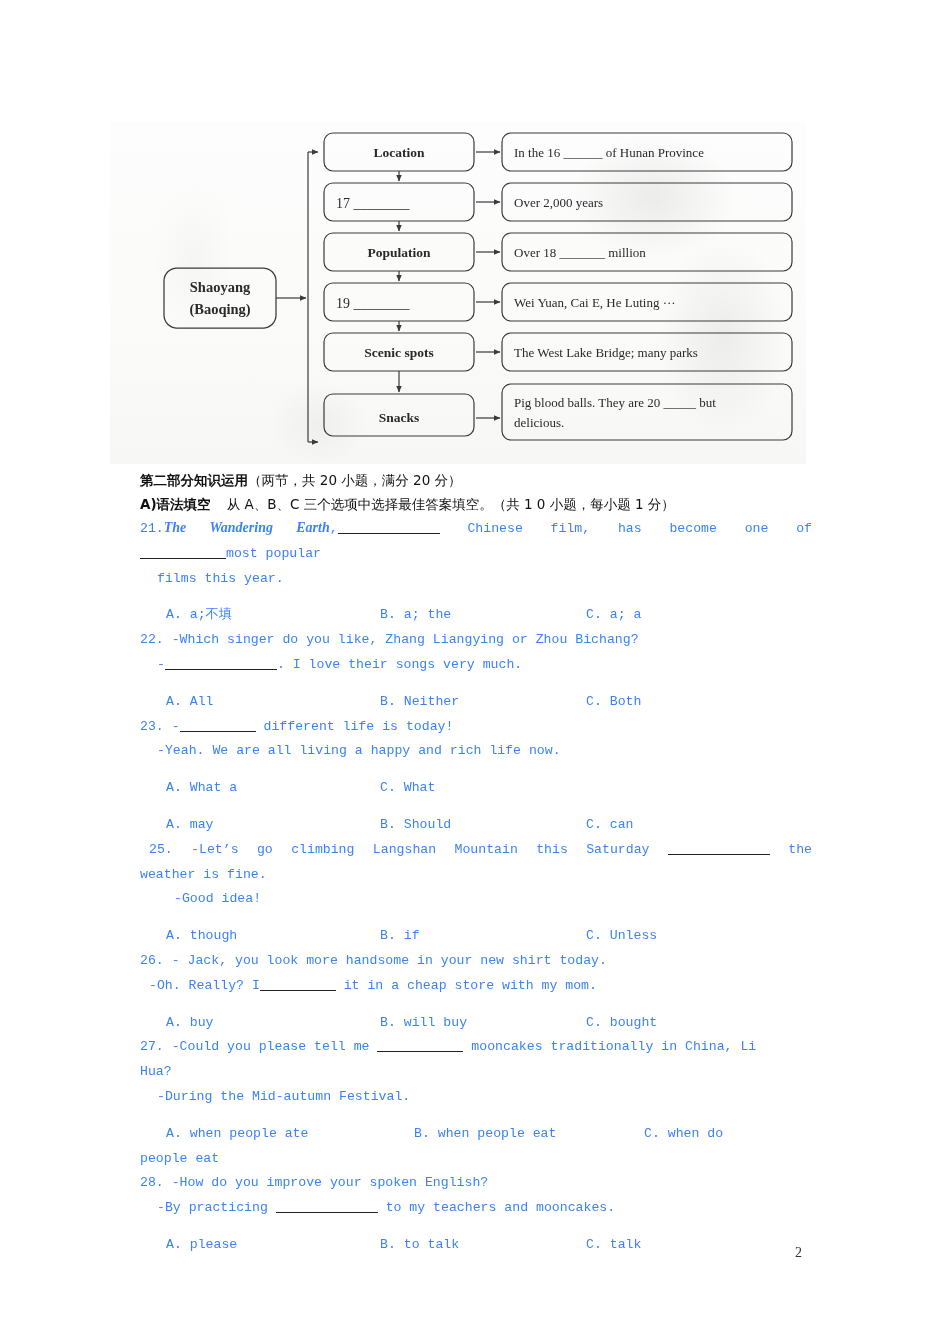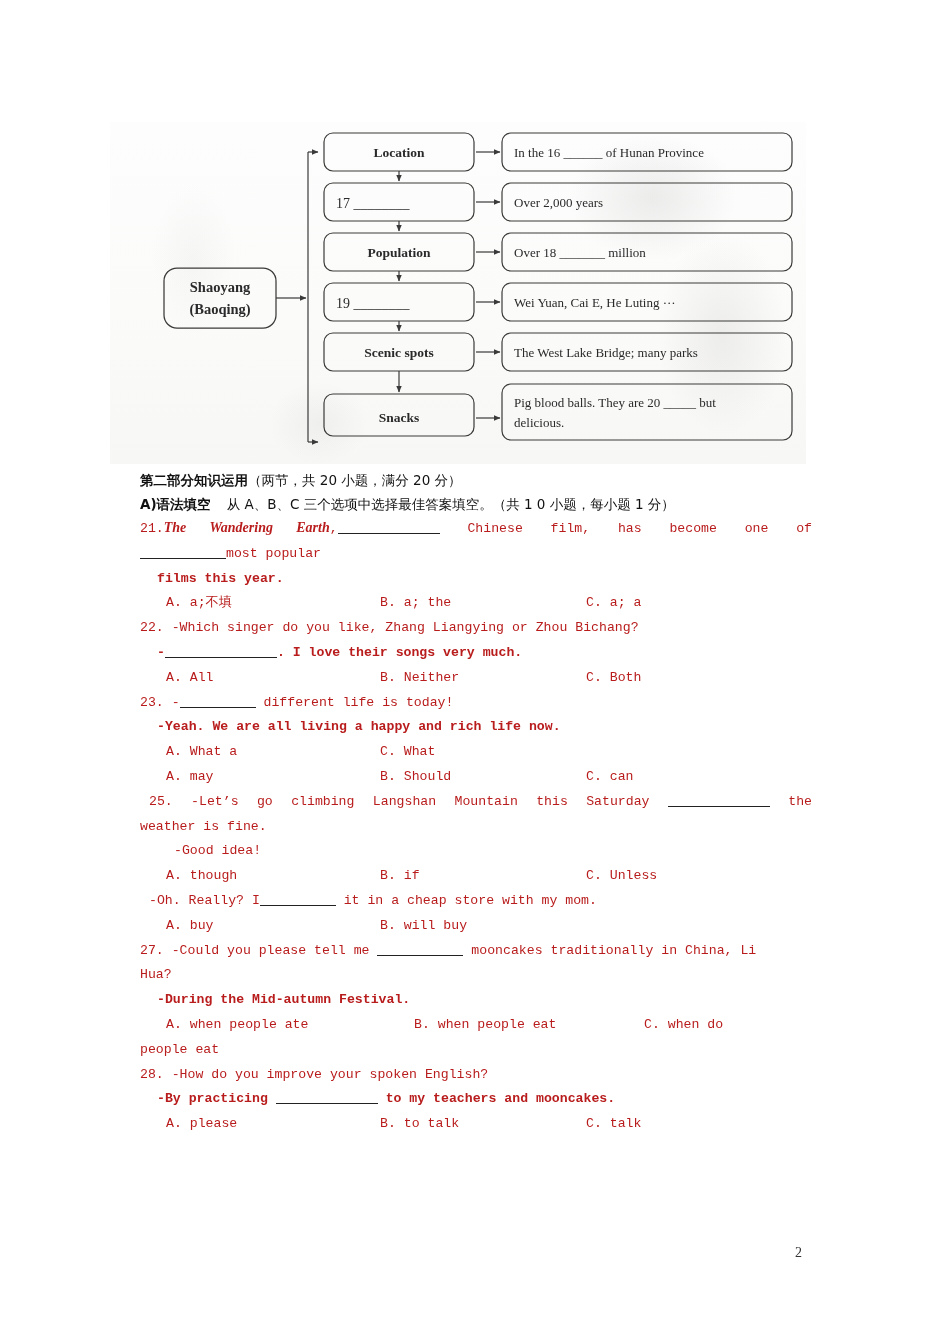--- a/index.html
+++ b/index.html
@@ -50,21 +50,21 @@
     font-size: 13.5px;
     line-height: 24px;
     color: #111;
     white-space: nowrap;
   }
   .cn-head b { font-weight: bold; }
 
   .q {
     font-size: 13.2px;
     line-height: 24.8px;
-    color: #b91c1c;
+    color: #3b82f6;
   }
   .just {
     text-align: justify;
     text-align-last: justify;
   }
 
   .ital {
     font-family: "Liberation Serif", "DejaVu Serif", serif;
     font-style: italic;
     font-weight: bold;
@@ -74,22 +74,22 @@
   .bl {
     display: inline-block;
     border-bottom: 1px solid #222;
     vertical-align: -2px;
   }
   .bl-9  { width: 76px; }
   .bl-10 { width: 86px; }
   .bl-12 { width: 102px; }
   .bl-13 { width: 112px; }
 
-  .ind1 { padding-left: 26px; }
-  .ind2 { padding-left: 17px; font-weight: bold; }
+  .ind1 { padding-left: 26px; margin-top: 12px; }
+  .ind2 { padding-left: 17px; }
   .ind3 { padding-left: 9px; }
   .ind4 { padding-left: 34px; }
 
   .opts { display: flex; }
   .opts .oa { width: 214px; flex: 0 0 auto; }
   .opts .ob { width: 206px; flex: 0 0 auto; }
   .opts .oc { flex: 1 1 auto; }
 
   #page-num {
     position: absolute;
@@ -234,24 +234,26 @@
     <div>weather is fine.</div>
     <div class="ind4">-Good idea!</div>
     <div class="opts ind1">
       <span class="oa">A. though</span>
       <span class="ob">B. if</span>
       <span class="oc">C. Unless</span>
     </div>
   </div>
 
   <div class="q">
+    <div>26.  - Jack, you look more handsome in your new shirt today.</div>
     <div class="ind3"><span>-Oh. Really? I</span><span class="bl bl-9"></span><span> it in a cheap store with my mom.</span></div>
     <div class="opts ind1">
       <span class="oa">A. buy</span>
       <span class="ob">B. will buy</span>
+      <span class="oc">C. bought</span>
     </div>
   </div>
 
   <div class="q">
     <div><span>27. -Could you please tell me </span><span class="bl bl-10"></span><span> mooncakes traditionally in China, Li</span></div>
     <div>Hua?</div>
     <div class="ind2">-During the Mid-autumn Festival.</div>
     <div class="opts ind1">
       <span class="oa" style="width:248px">A. when people ate</span>
       <span class="ob" style="width:230px">B. when people eat</span>

